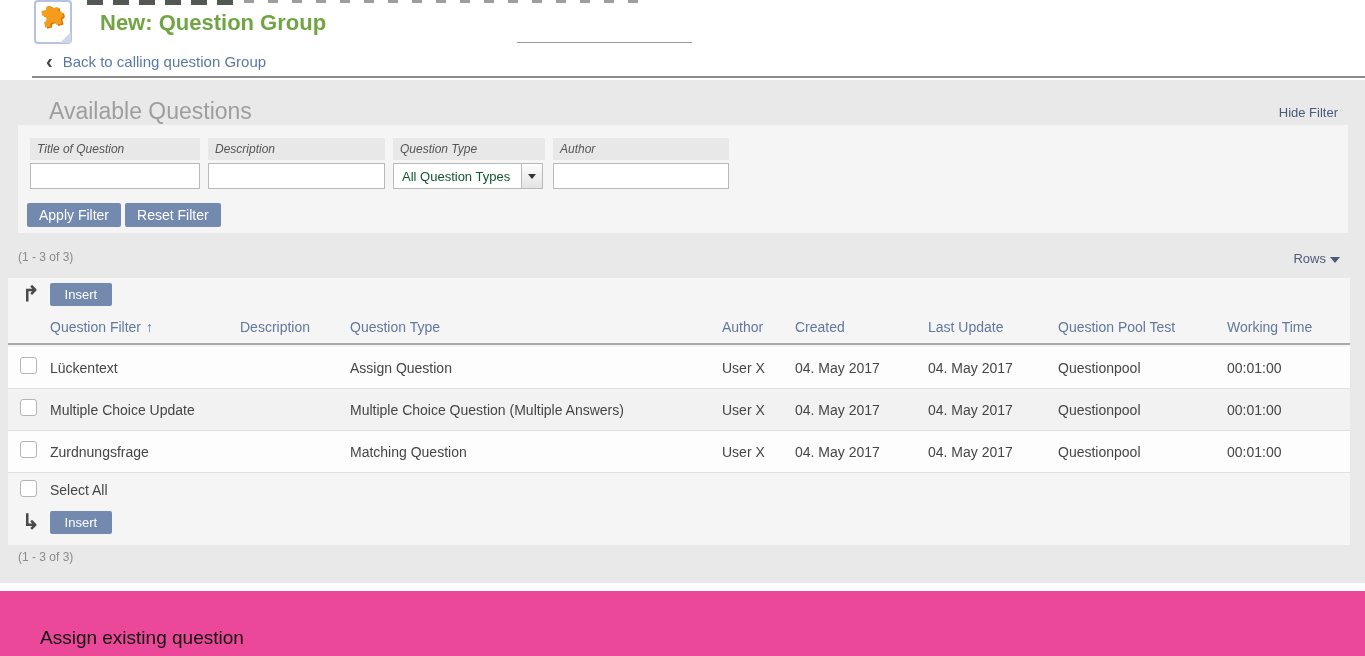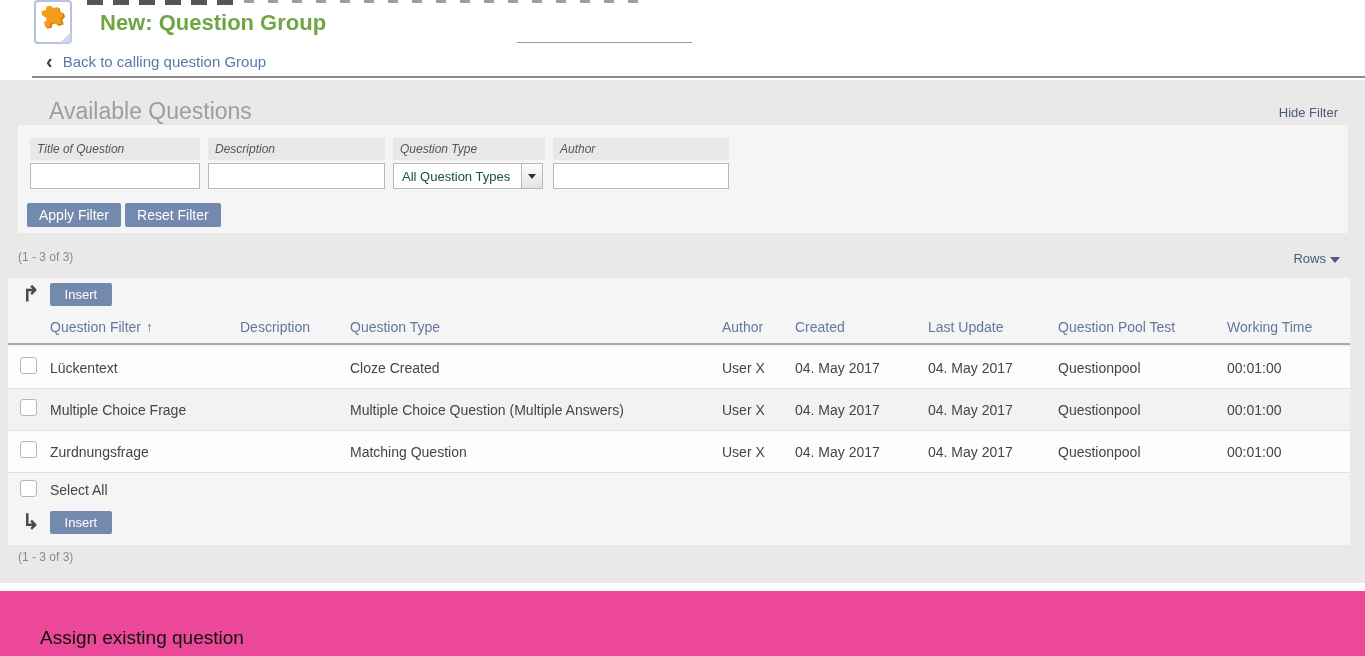--- a/index.html
+++ b/index.html
@@ -174,30 +174,30 @@
       <span class="th">Last Update</span>
       <span class="th">Question Pool Test</span>
       <span class="th">Working Time</span>
     </div>
 
     <div class="tbody">
       <div class="trow tgrid">
         <span><input type="checkbox" class="cbx" style=""></span>
         <span class="td">Lückentext</span>
         <span class="td"></span>
-        <span class="td">Cloze Created</span>
+        <span class="td">Assign Question</span>
         <span class="td">User X</span>
         <span class="td">04. May 2017</span>
         <span class="td">04. May 2017</span>
         <span class="td">Questionpool</span>
         <span class="td">00:01:00</span>
       </div>
       <div class="trow tgrid alt">
         <span><input type="checkbox" class="cbx" style=""></span>
-        <span class="td">Multiple Choice Frage</span>
+        <span class="td">Multiple Choice Update</span>
         <span class="td"></span>
         <span class="td">Multiple Choice Question (Multiple Answers)</span>
         <span class="td">User X</span>
         <span class="td">04. May 2017</span>
         <span class="td">04. May 2017</span>
         <span class="td">Questionpool</span>
         <span class="td">00:01:00</span>
       </div>
       <div class="trow tgrid">
         <span><input type="checkbox" class="cbx" style=""></span>

